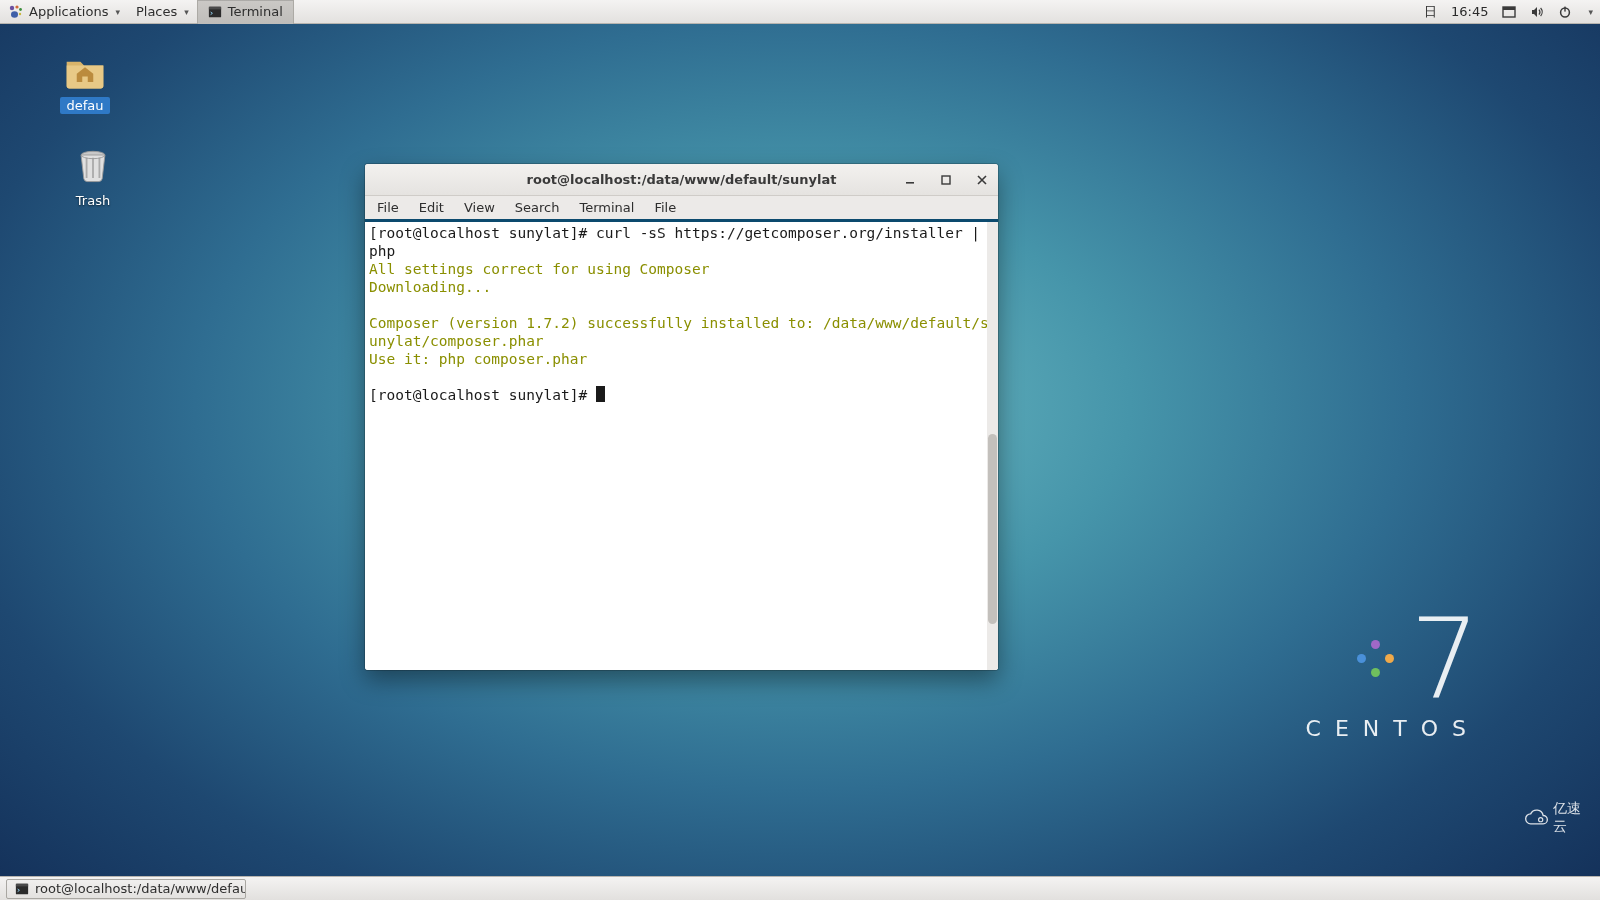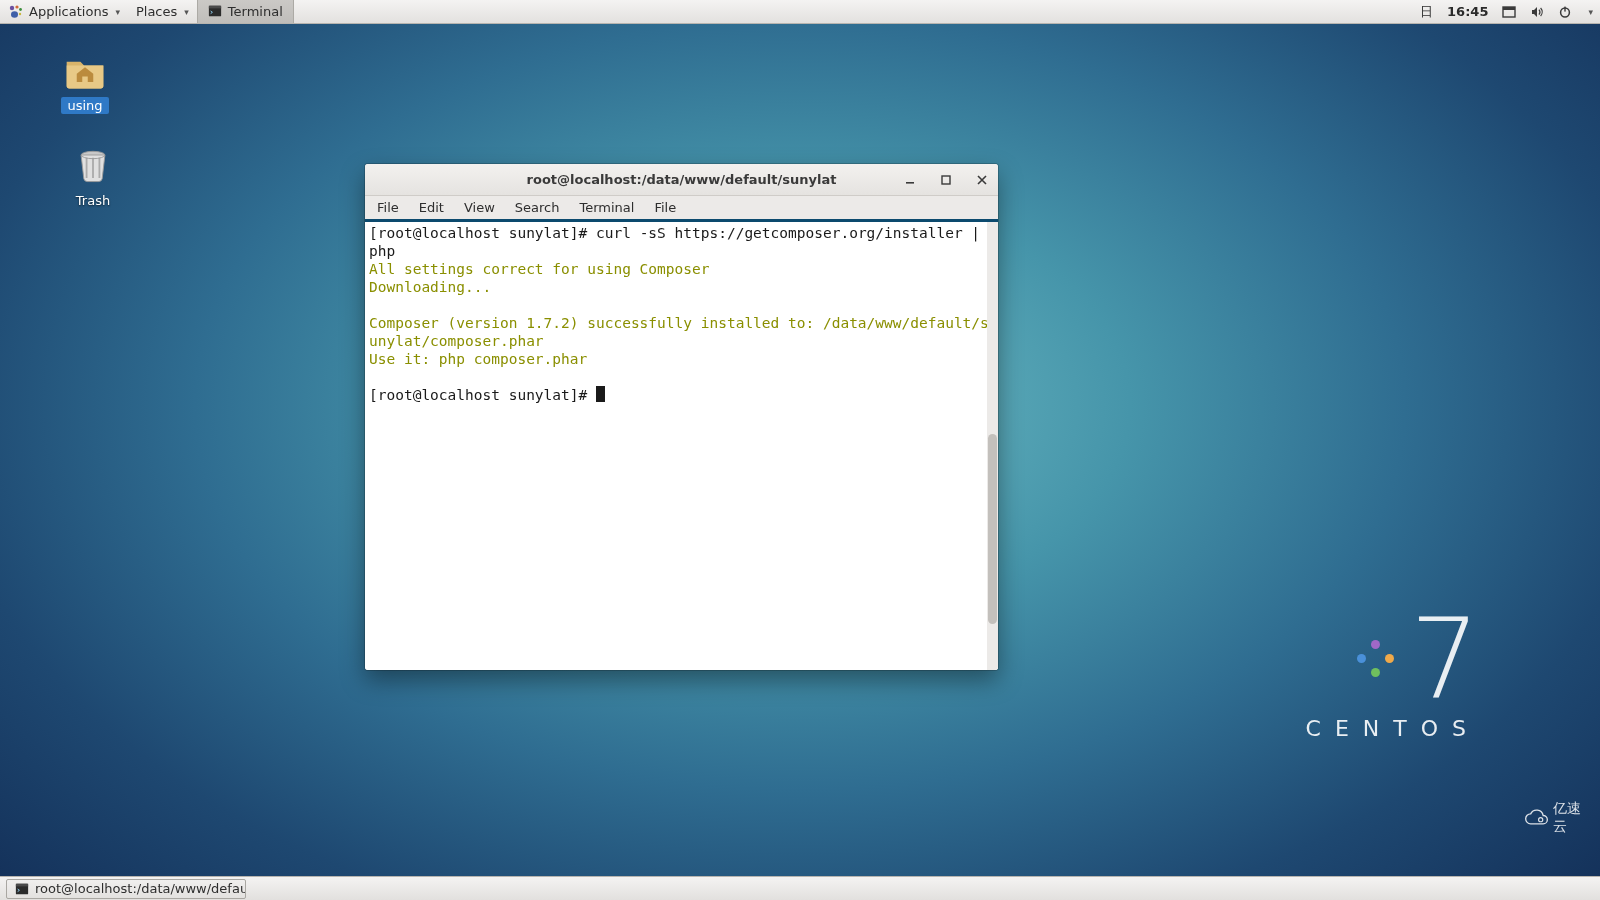--- a/index.html
+++ b/index.html
@@ -9,39 +9,39 @@
     background: radial-gradient(ellipse 1100px 700px at 50% 45%,
       #6cbac3 0%, #4695aa 30%, #2f6d91 55%, #1e4871 78%, #14315a 100%);
     color:#2e2e2e;
   }
 
   
   .panel-top {
     position:absolute; left:0; top:0; width:100%; height:24px;
     background:linear-gradient(#f4f3f2,#e3e1df);
     border-bottom:1px solid #b7b4af;
-    display:flex; align-items:flex-end;
+    display:flex; align-items:center;
     z-index:50;
   }
   .panel-top .menu { display:flex; align-items:center; padding:0 8px; gap:5px;
     height:100%; cursor:pointer; }
   .gnome-foot { width:16px; height:16px; }
   .caret{ font-size:9px; color:#555; margin-left:2px; }
   .task-btn{
     display:flex; align-items:center; gap:6px; height:24px; padding:0 10px;
     background:linear-gradient(#cbc9c6,#bfbdba);
     border-left:1px solid #acaaa5; border-right:1px solid #acaaa5;
     box-shadow:inset 0 1px 0 rgba(0,0,0,.15);
   }
   .task-btn svg{width:14px;height:14px;}
   .panel-top .spacer{flex:1;}
   .tray{display:flex;align-items:center;height:100%;}
   .tray-item{padding:0 7px;display:flex;align-items:center;height:100%;cursor:pointer;}
   .tray-item svg{width:14px;height:14px;fill:#3a3a3a;}
-  .clock{font-weight:700;color:#2a2a2a;}
+  .clock{font-weight:400;color:#2a2a2a;}
 
   
   .panel-bottom{
     position:absolute;left:0;bottom:0;width:100%;height:24px;
     background:linear-gradient(#f4f3f2,#e2e0de);
     border-top:1px solid #b7b4af;
     display:flex;align-items:center;padding:0 6px;z-index:50;
   }
   .taskbar-entry{
     display:flex;align-items:center;gap:6px;
@@ -185,21 +185,21 @@
 </div>
 
 <div class="desktop">
 
   <div class="d-icon selected" style="left:40px;top:25px;">
     <svg viewBox="0 0 48 48">
       <path d="M4 14h15l4 4h21v22a3 3 0 01-3 3H7a3 3 0 01-3-3z" fill="#d9b46a"></path>
       <path d="M4 18h40v22a3 3 0 01-3 3H7a3 3 0 01-3-3z" fill="#e8c986"></path>
       <path d="M15 36V27l9-7 9 7v9h-6v-6h-6v6z" fill="#bb8b3d"></path>
     </svg>
-    <span class="label">using</span>
+    <span class="label">defau</span>
   </div>
 
   <div class="d-icon" style="left:48px;top:120px;">
     <svg viewBox="0 0 48 48">
       <ellipse cx="24" cy="12" rx="13" ry="4" fill="#c8c8c8"></ellipse>
       <path d="M11 12h26l-3 26a4 4 0 01-4 3H18a4 4 0 01-4-3z" fill="#e0e0e0"></path>
       <path d="M11 12h26l-3 26a4 4 0 01-4 3H18a4 4 0 01-4-3z" fill="none" stroke="#9a9a9a" stroke-width="1"></path>
       <path d="M17 15v22M24 15v22M31 15v22" stroke="#ababab" stroke-width="2"></path>
       <ellipse cx="24" cy="12" rx="13" ry="4" fill="none" stroke="#9a9a9a" stroke-width="1"></ellipse>
     </svg>

